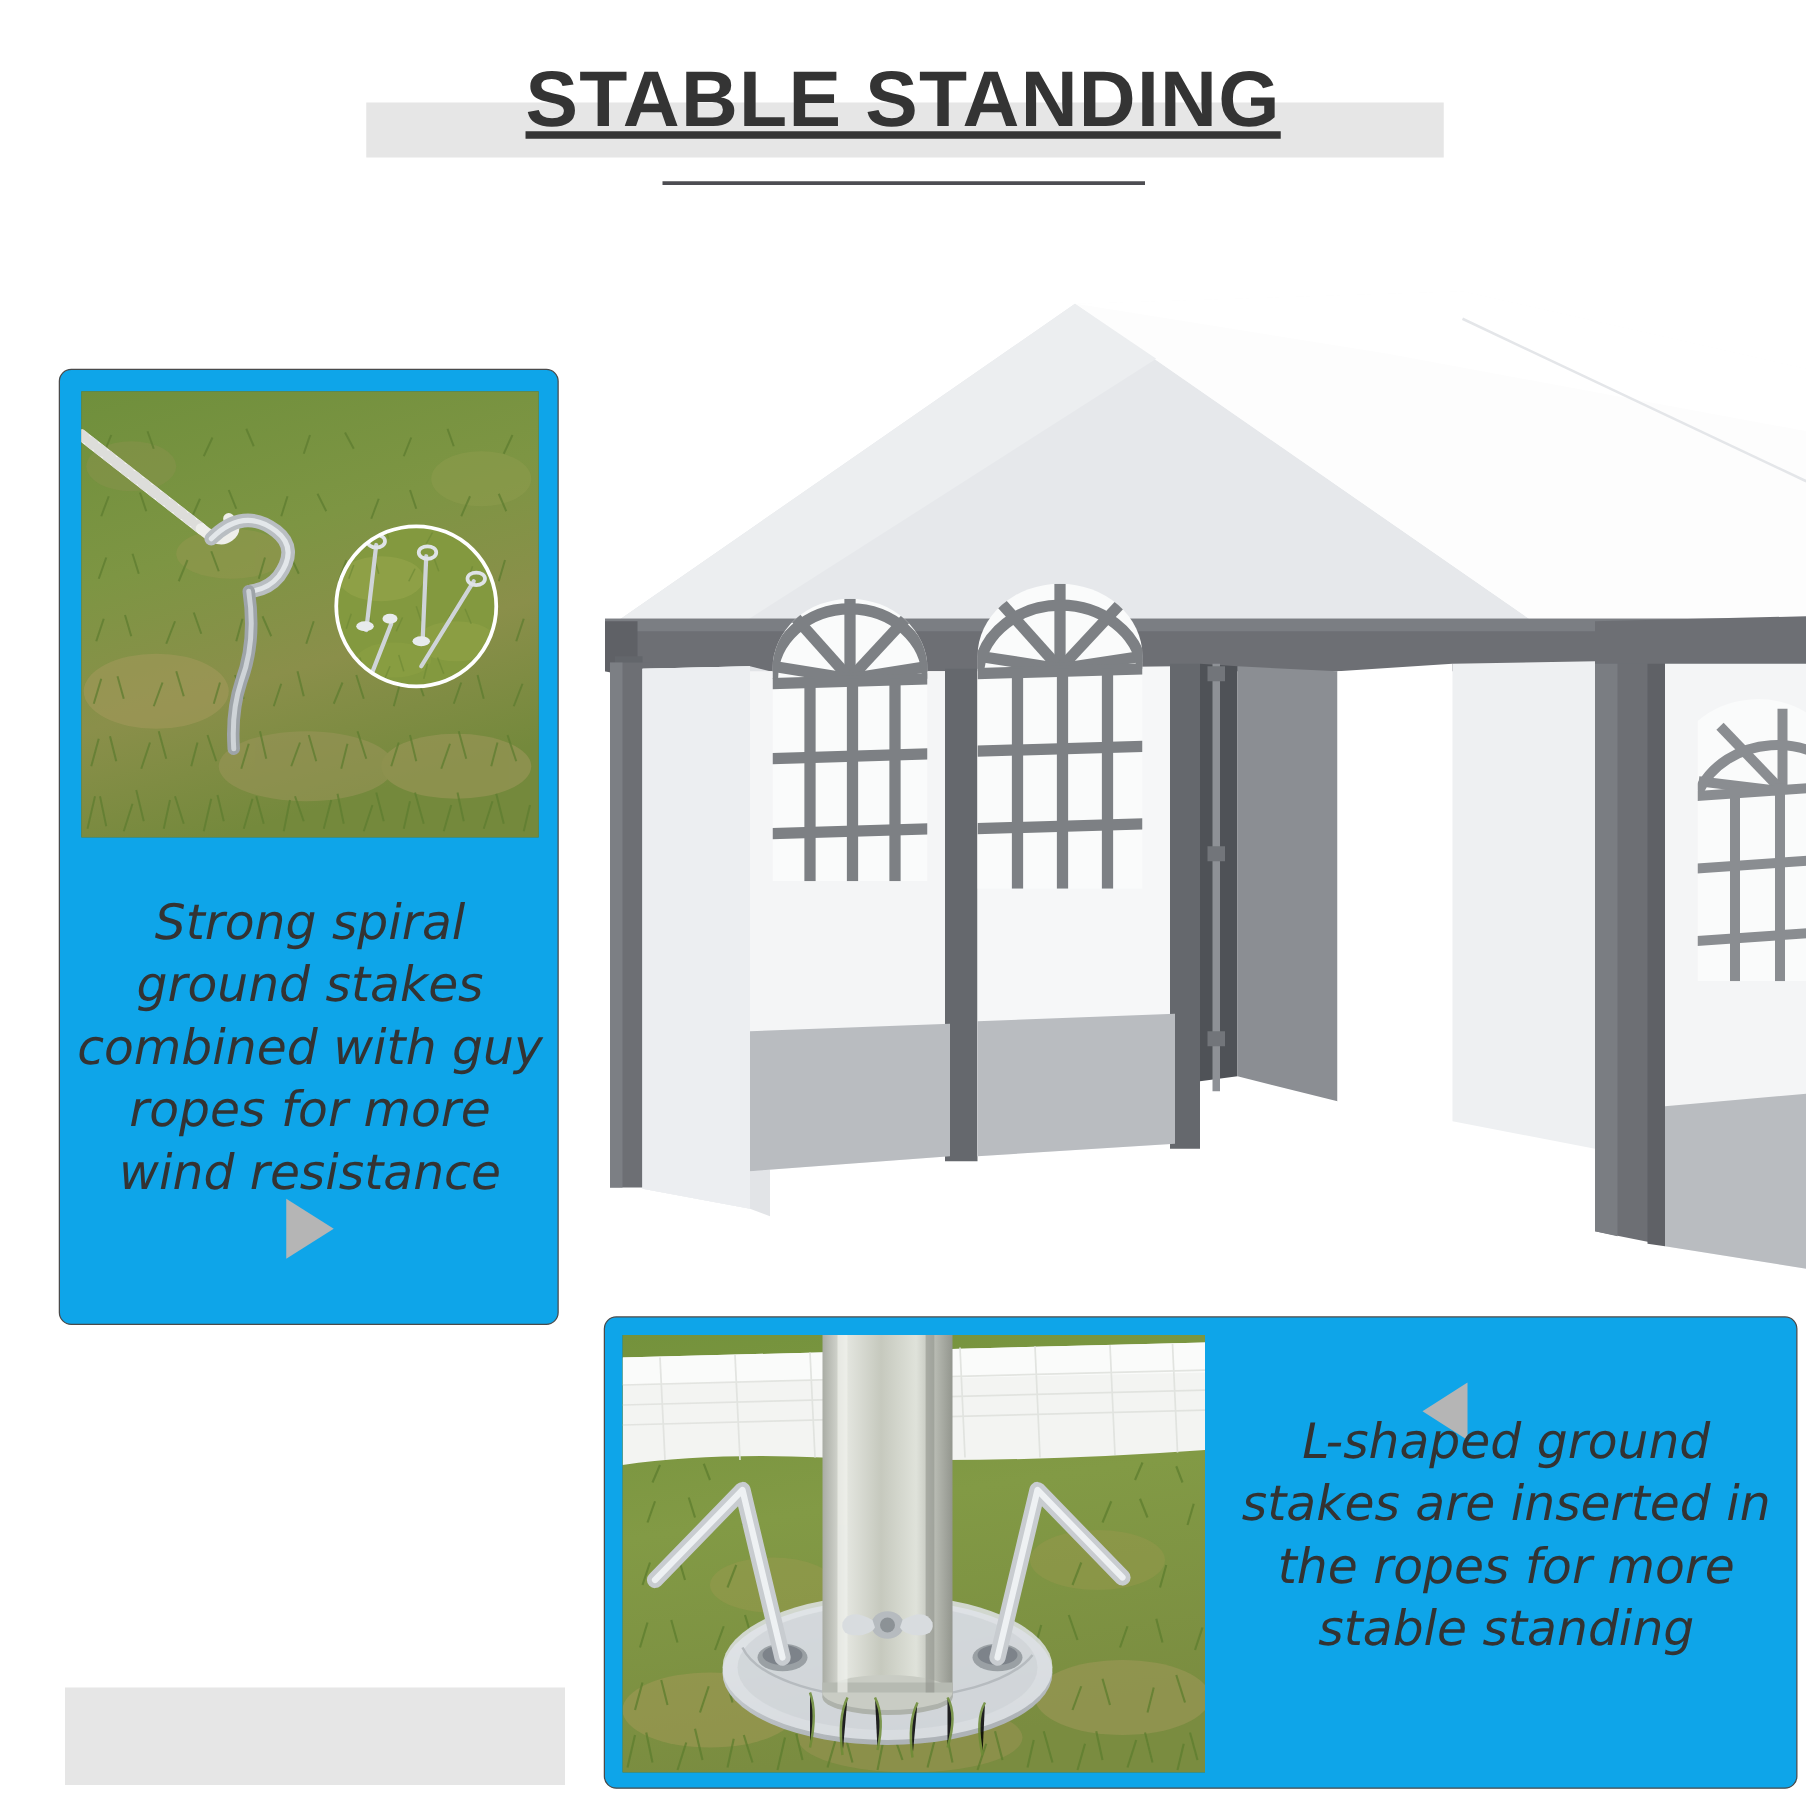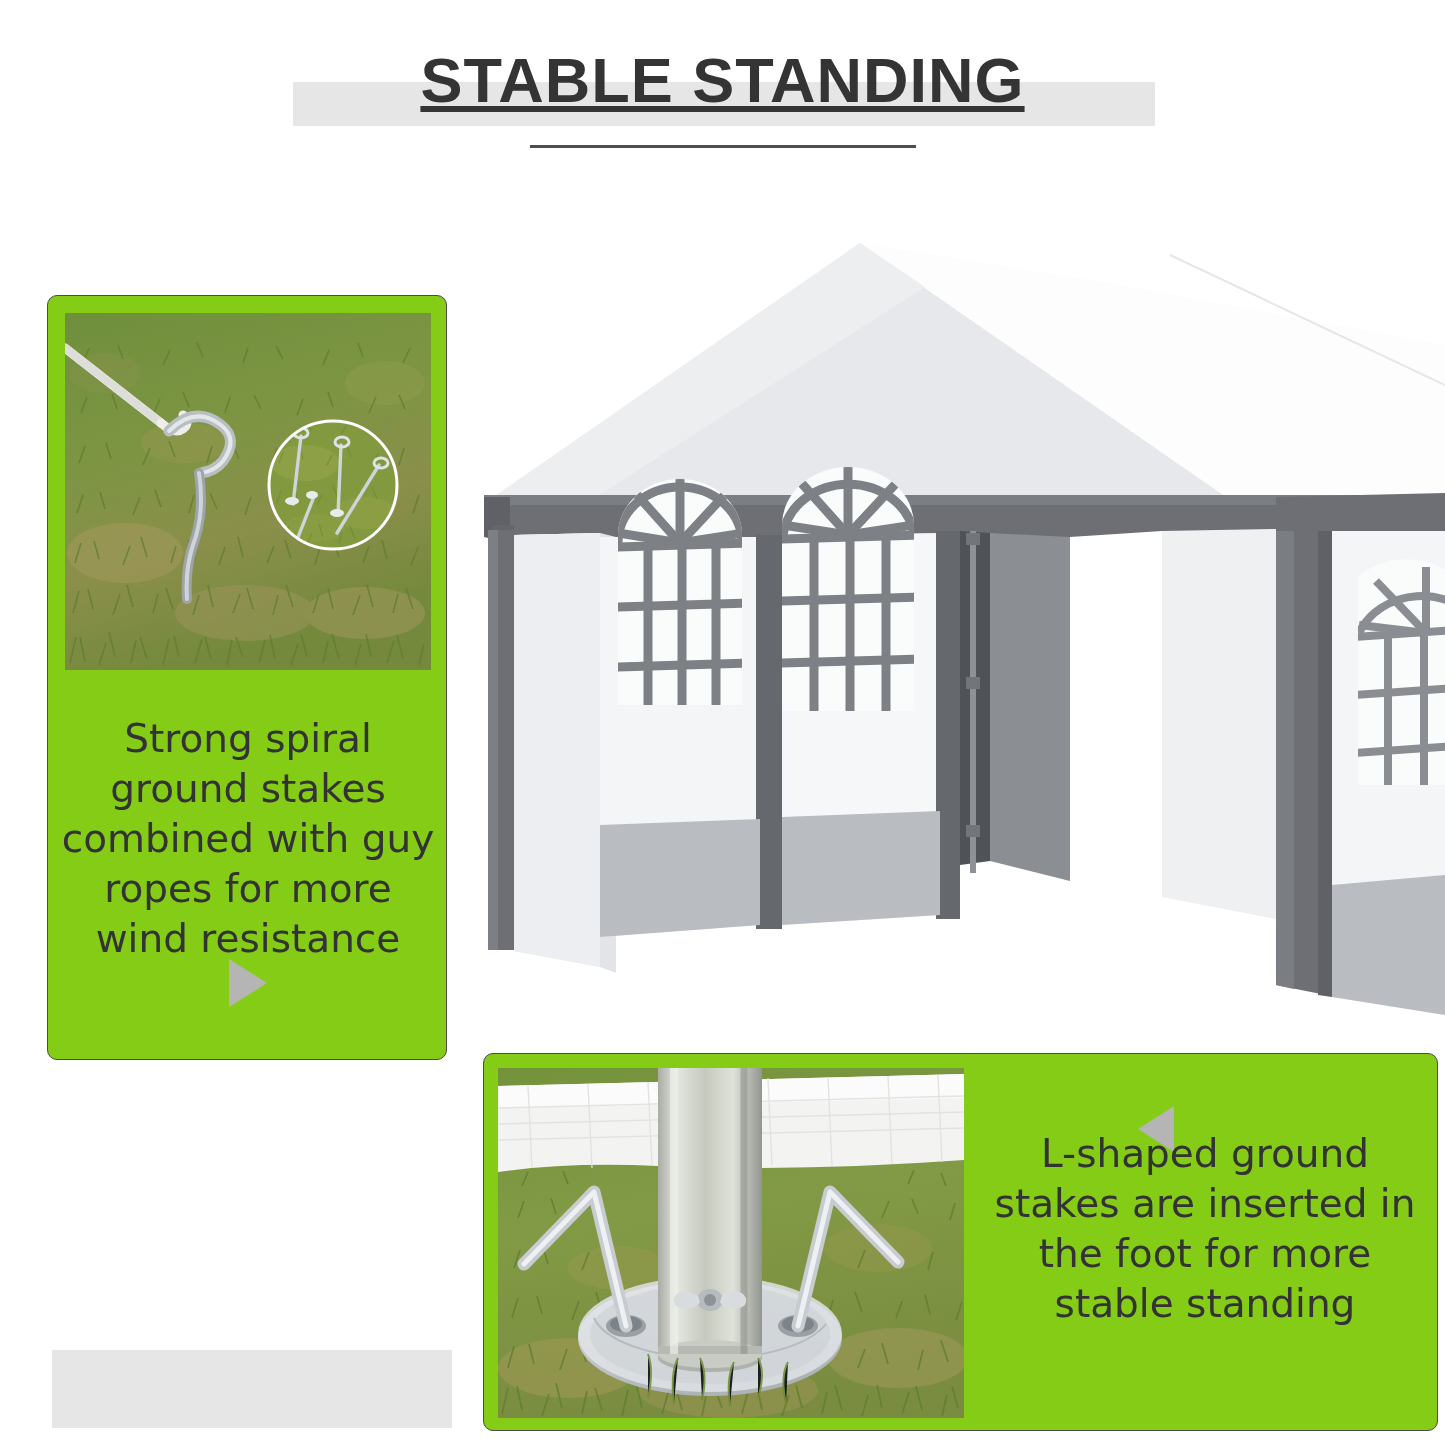--- a/index.html
+++ b/index.html
@@ -43,24 +43,25 @@
     left: 530px;
     top: 145px;
     width: 386px;
     height: 3px;
     background: #4d4d52;
   }
 
   
   .card {
     position: absolute;
-    background: #84cc16;
+    background: #0ea5e9;
     border: 1.5px solid #4a4a4a;
     border-radius: 10px;
     box-sizing: border-box;
+    font-style: italic;
   }
 
   
   #card-stakes {
     left: 47px;
     top: 295px;
     width: 400px;
     height: 765px;
   }
   #photo-stakes {
@@ -706,16 +707,16 @@
         <path d="M260 330 q8 -26 0 -40"></path>
           <path d="M288 336 q-6 -28 2 -42"></path>
       </g>
     </svg>
   </div>
 
   <div id="arrow-left-wrap">
     <span class="tri tri-left"></span>
   </div>
 
-  <div id="caption-foot">L-shaped ground stakes are inserted in the foot for more stable standing</div>
+  <div id="caption-foot">L-shaped ground stakes are inserted in the ropes for more stable standing</div>
 </div>
 
 <div id="bottom-band"></div>
 
 </body></html>

